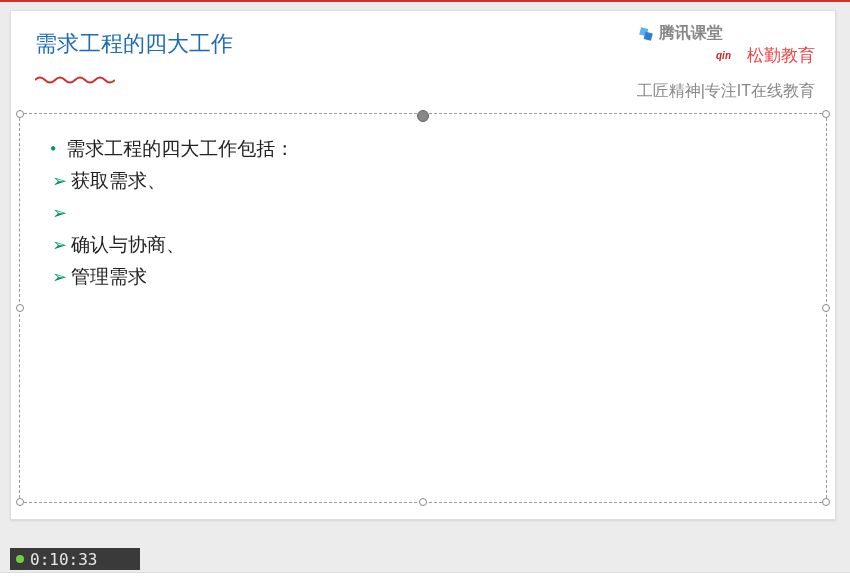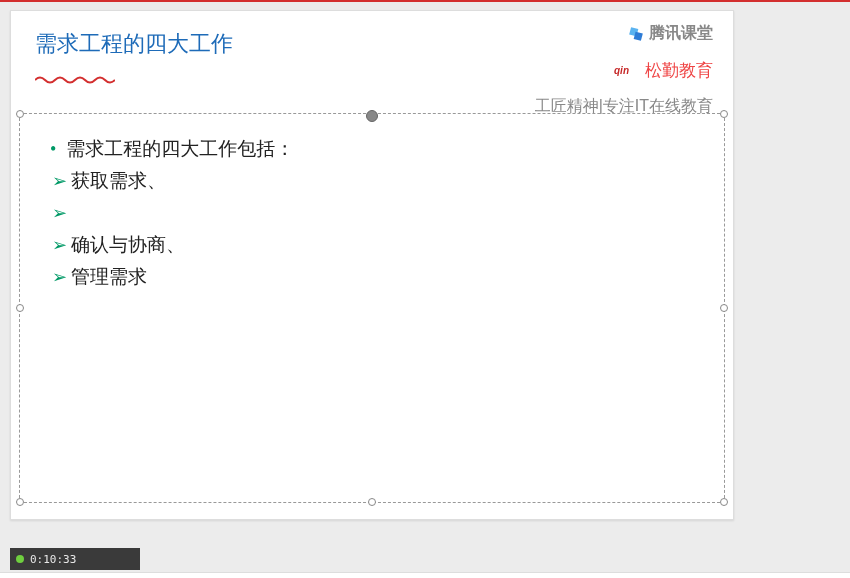--- a/index.html
+++ b/index.html
@@ -12,21 +12,21 @@
       overflow: hidden;
     }
     .top-red-bar {
       height: 2px;
       background: #d32f2f;
       width: 100%;
     }
     .slide-area {
       background: #fff;
       margin: 8px 10px;
-      width: 724px;
+      width: 826px;
       height: 510px;
       position: relative;
       border: 1px solid #ddd;
       box-shadow: 0 1px 2px rgba(0,0,0,0.1);
     }
     .slide-header {
       padding: 18px 24px 8px 24px;
       position: relative;
     }
     .slide-title {
@@ -36,23 +36,22 @@
     }
     .logo-area {
       position: absolute;
       right: 20px;
       top: 12px;
       text-align: right;
     }
     .tencent-logo {
       display: flex;
       align-items: center;
-      justify-content: flex-end;
       gap: 4px;
-      margin-bottom: 15px;
+      margin-bottom: 0;
     }
     .tencent-icon {
       width: 18px;
       height: 18px;
     }
     .tencent-text {
       font-size: 16px;
       color: #888;
       font-weight: bold;
     }
@@ -153,21 +152,21 @@
       gap: 6px;
     }
     .status-dot {
       width: 8px;
       height: 8px;
       border-radius: 50%;
       background: #6fcf3f;
     }
     .timestamp {
       color: #e8e8e8;
-      font-size: 11px;
+      font-size: 16px;
       font-family: monospace;
     }
     .footer-strip {
       position: absolute;
       bottom: 0;
       left: 0;
       right: 0;
       height: 6px;
       background: #fff;
       border-top: 1px solid #ddd;

